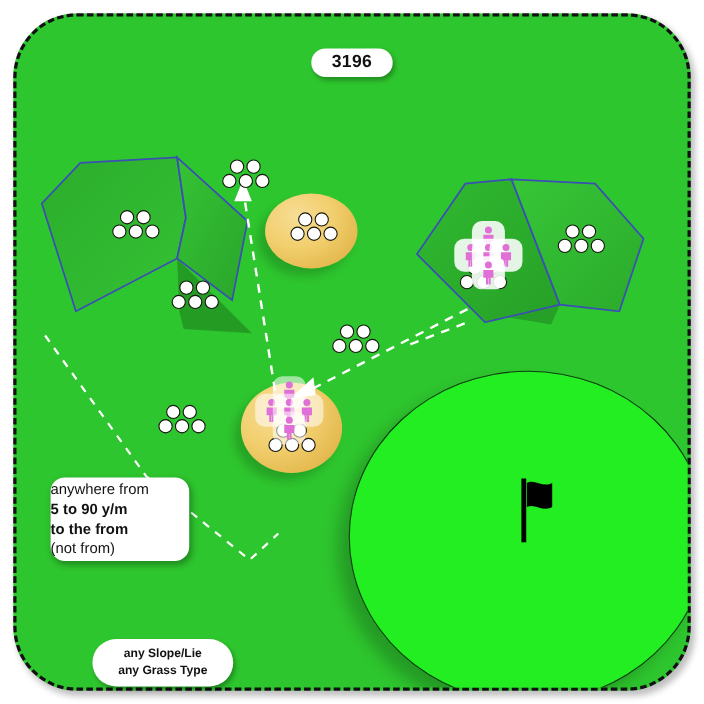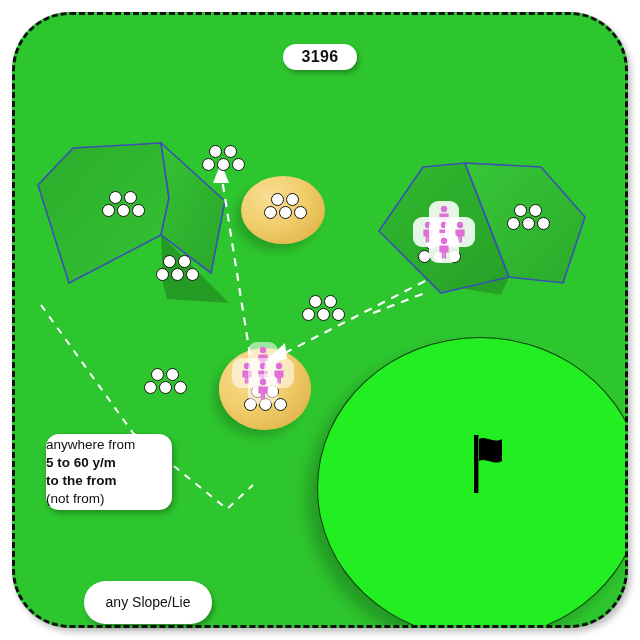--- a/index.html
+++ b/index.html
@@ -77,21 +77,21 @@
   
   .pill{
     position:absolute;background:#ffffff;border-radius:999px;
     box-shadow:2px 3px 5px rgba(0,0,0,.30);
     display:flex;align-items:center;justify-content:center;
     font-weight:bold;color:#111;
   }
   #top-pill{left:283px;top:44px;width:74px;height:26px;font-size:16px;letter-spacing:.3px;}
   #bottom-pill{
     left:84px;top:581px;width:128px;height:43px;border-radius:22px;
-    flex-direction:column;font-weight:normal;font-size:14px;line-height:1.45;
+    flex-direction:column;font-weight:bold;font-size:11px;line-height:1.45;
   }
 
   
   #infobox{
     position:absolute;left:26px;top:434px;width:126px;height:76px;
     background:#ffffff;border-radius:13px;
     box-shadow:2px 3px 6px rgba(0,0,0,.30);
     display:flex;flex-direction:column;align-items:flex-start;justify-content:center;
     font-size:13.5px;color:#111;line-height:1.32;margin-left:20px;
   }
@@ -309,22 +309,23 @@
     </div>
 
   </div>
 
   <div class="pill" id="top-pill">
     <span>3196</span>
   </div>
 
   <div id="infobox">
     <span>anywhere from</span>
-    <span class="b">5 to 60 y/m</span>
+    <span class="b">5 to 90 y/m</span>
     <span class="b">to the from</span>
     <span>(not from)</span>
   </div>
 
   <div class="pill" id="bottom-pill">
     <span>any Slope/Lie</span>
+    <span>any Grass Type</span>
   </div>
 
 </div>
 
 </body></html>

